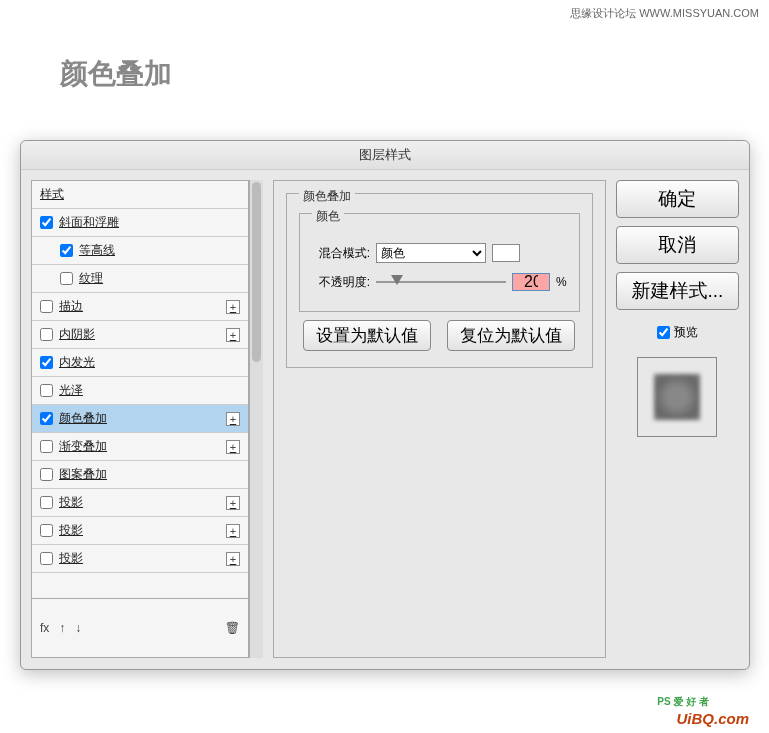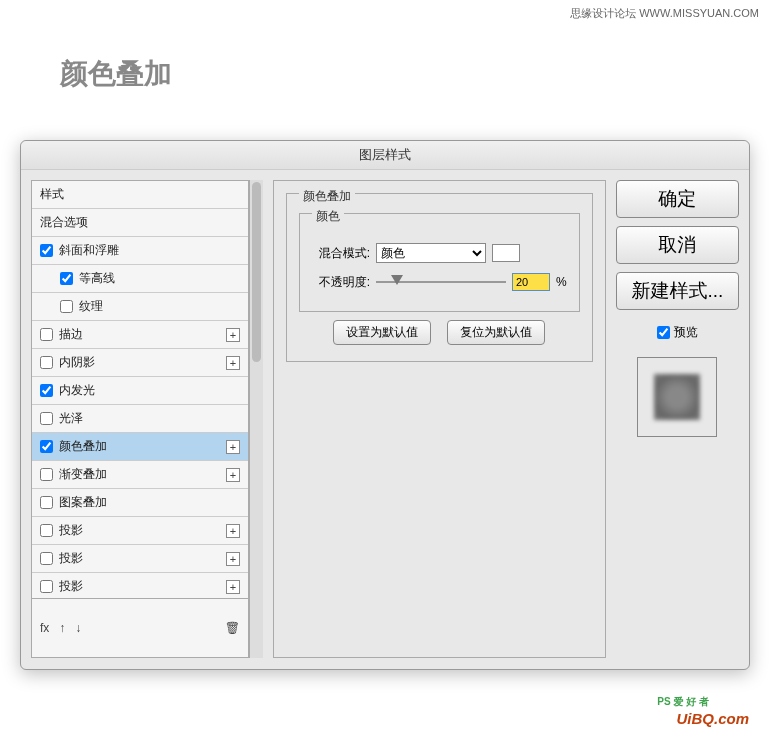--- a/index.html
+++ b/index.html
@@ -4,21 +4,21 @@
   <style>
     * { box-sizing: border-box; margin: 0; padding: 0; }
     body { font-family: "Microsoft YaHei", "SimSun", sans-serif; background: #fff; width: 769px; height: 733px; position: relative; }
     .header-text { position: absolute; top: 6px; right: 10px; font-size: 11px; color: #666; }
     .page-title { position: absolute; top: 55px; left: 60px; font-size: 28px; font-weight: bold; color: #888; }
     .dialog { position: absolute; top: 140px; left: 20px; width: 730px; height: 530px; background: #e8e8e8; border: 1px solid #999; border-radius: 6px; box-shadow: 0 4px 18px rgba(0,0,0,0.25); }
     .dialog-title { text-align: center; font-size: 13px; padding: 5px 0; color: #333; border-bottom: 1px solid #ccc; background: linear-gradient(#f0f0f0,#e0e0e0); border-radius: 6px 6px 0 0; }
     .dialog-body { display: flex; padding: 10px; gap: 10px; height: calc(100% - 30px); }
     .left-panel { width: 218px; background: #f5f5f5; border: 1px solid #aaa; display: flex; flex-direction: column; }
     .style-list { flex: 1; overflow: hidden; }
-    .list-row { display: flex; align-items: center; padding: 5px 8px; border-bottom: 1px solid #ccc; font-size: 12px; color: #222; }
+    .list-row { display: flex; align-items: center; padding: 5px 8px; border-bottom: 1px solid #ccc; font-size: 12px; color: #222; text-decoration: underline; }
     .list-row input[type=checkbox] { margin-right: 6px; }
     .list-row.indent { padding-left: 28px; }
     .list-row.selected { background: #b3d4ef; }
     .list-row .plus { margin-left: auto; width: 14px; height: 14px; border: 1px solid #888; background: #fff; font-size: 11px; line-height: 12px; text-align: center; color: #444; }
     .left-footer { border-top: 1px solid #aaa; padding: 22px 8px; display: flex; align-items: center; font-size: 12px; color: #444; gap: 10px; }
     .left-footer .trash { margin-left: auto; }
     .scrollbar { width: 14px; background: #ddd; border-left: 1px solid #aaa; position: relative; }
     .scrollbar .thumb { position: absolute; top: 2px; left: 2px; right: 2px; height: 180px; background: #bbb; border-radius: 7px; }
     .left-wrap { display: flex; width: 232px; border: none; }
     .center-panel { flex: 1; border: 1px solid #aaa; background: #e8e8e8; padding: 12px; }
@@ -26,23 +26,23 @@
     .legend { font-size: 12px; position: relative; top: -18px; background: #e8e8e8; padding: 0 4px; display: inline-block; color: #333; }
     .fieldset-inner { margin-top: -10px; }
     .inner-fieldset { border: 1px solid #aaa; padding: 10px 12px; }
     .row { display: flex; align-items: center; font-size: 12px; margin-bottom: 10px; gap: 6px; }
     .row label { min-width: 58px; text-align: right; }
     select { width: 110px; font-size: 12px; height: 20px; background: #fff; border: 1px solid #888; }
     .swatch { width: 28px; height: 18px; border: 1px solid #888; background: #fff; }
     .slider { position: relative; width: 130px; height: 16px; }
     .slider-track { position: absolute; top: 7px; left: 0; right: 0; height: 2px; background: #999; }
     .slider-handle { position: absolute; top: 1px; left: 15px; width: 0; height: 0; border-left: 6px solid transparent; border-right: 6px solid transparent; border-top: 10px solid #777; }
-    .num-input { width: 38px; height: 18px; border: 1px solid #5a8ec0; font-size: 11px; text-align: left; padding: 0 3px; background: #fde047; }
+    .num-input { width: 38px; height: 18px; border: 1px solid #5a8ec0; font-size: 16px; text-align: left; padding: 0 11px; background: #fca5a5; }
     .btn-row { display: flex; justify-content: center; gap: 16px; margin-top: 8px; }
-    .small-btn { background: linear-gradient(#fdfdfd,#e2e2e2); border: 1px solid #888; border-radius: 4px; font-size: 12px; padding: 3px 12px; cursor: pointer; }
+    .small-btn { background: linear-gradient(#fdfdfd,#e2e2e2); border: 1px solid #888; border-radius: 4px; font-size: 17px; padding: 3px 12px; cursor: pointer; }
     .right-panel { width: 124px; display: flex; flex-direction: column; gap: 8px; align-items: stretch; }
     .main-btn { background: linear-gradient(#fdfdfd,#e2e2e2); border: 1px solid #888; border-radius: 4px; font-size: 19px; padding: 5px 0; cursor: pointer; text-align: center; }
     .preview-check { display: flex; align-items: center; font-size: 12px; margin: 6px 0 8px; justify-content: center; gap: 4px; }
     .preview-box { width: 80px; height: 80px; border: 1px solid #888; background: #e8e8e8; margin: 0 auto; display: flex; align-items: center; justify-content: center; }
     .preview-inner { width: 46px; height: 46px; background: radial-gradient(circle, #888 30%, #666 70%, #777 100%); filter: blur(2px); }
     .watermark { position: absolute; bottom: 6px; right: 20px; font-size: 15px; color: #c2410c; font-style: italic; font-weight: bold; }
     .watermark2 { position: absolute; bottom: 24px; right: 60px; font-size: 10px; color: #3fa34d; font-weight: bold; text-align: right; }
   </style>
 </head>
 <body>
@@ -51,23 +51,20 @@
 <div class="page-title">颜色叠加</div>
 
 <div class="dialog">
   <div class="dialog-title">图层样式</div>
   <div class="dialog-body">
     <div class="left-wrap">
       <div class="left-panel">
         <div class="style-list" id="style-list">
             <div class="list-row">
               <span>样式</span>
-            </div>
-            <div class="list-row">
-              <span>混合选项</span>
             </div>
             <div class="list-row">
               <input type="checkbox" checked="" style="">
               <span>斜面和浮雕</span>
             </div>
             <div class="list-row indent">
               <input type="checkbox" checked="" style="">
               <span>等高线</span>
             </div>
             <div class="list-row indent">

